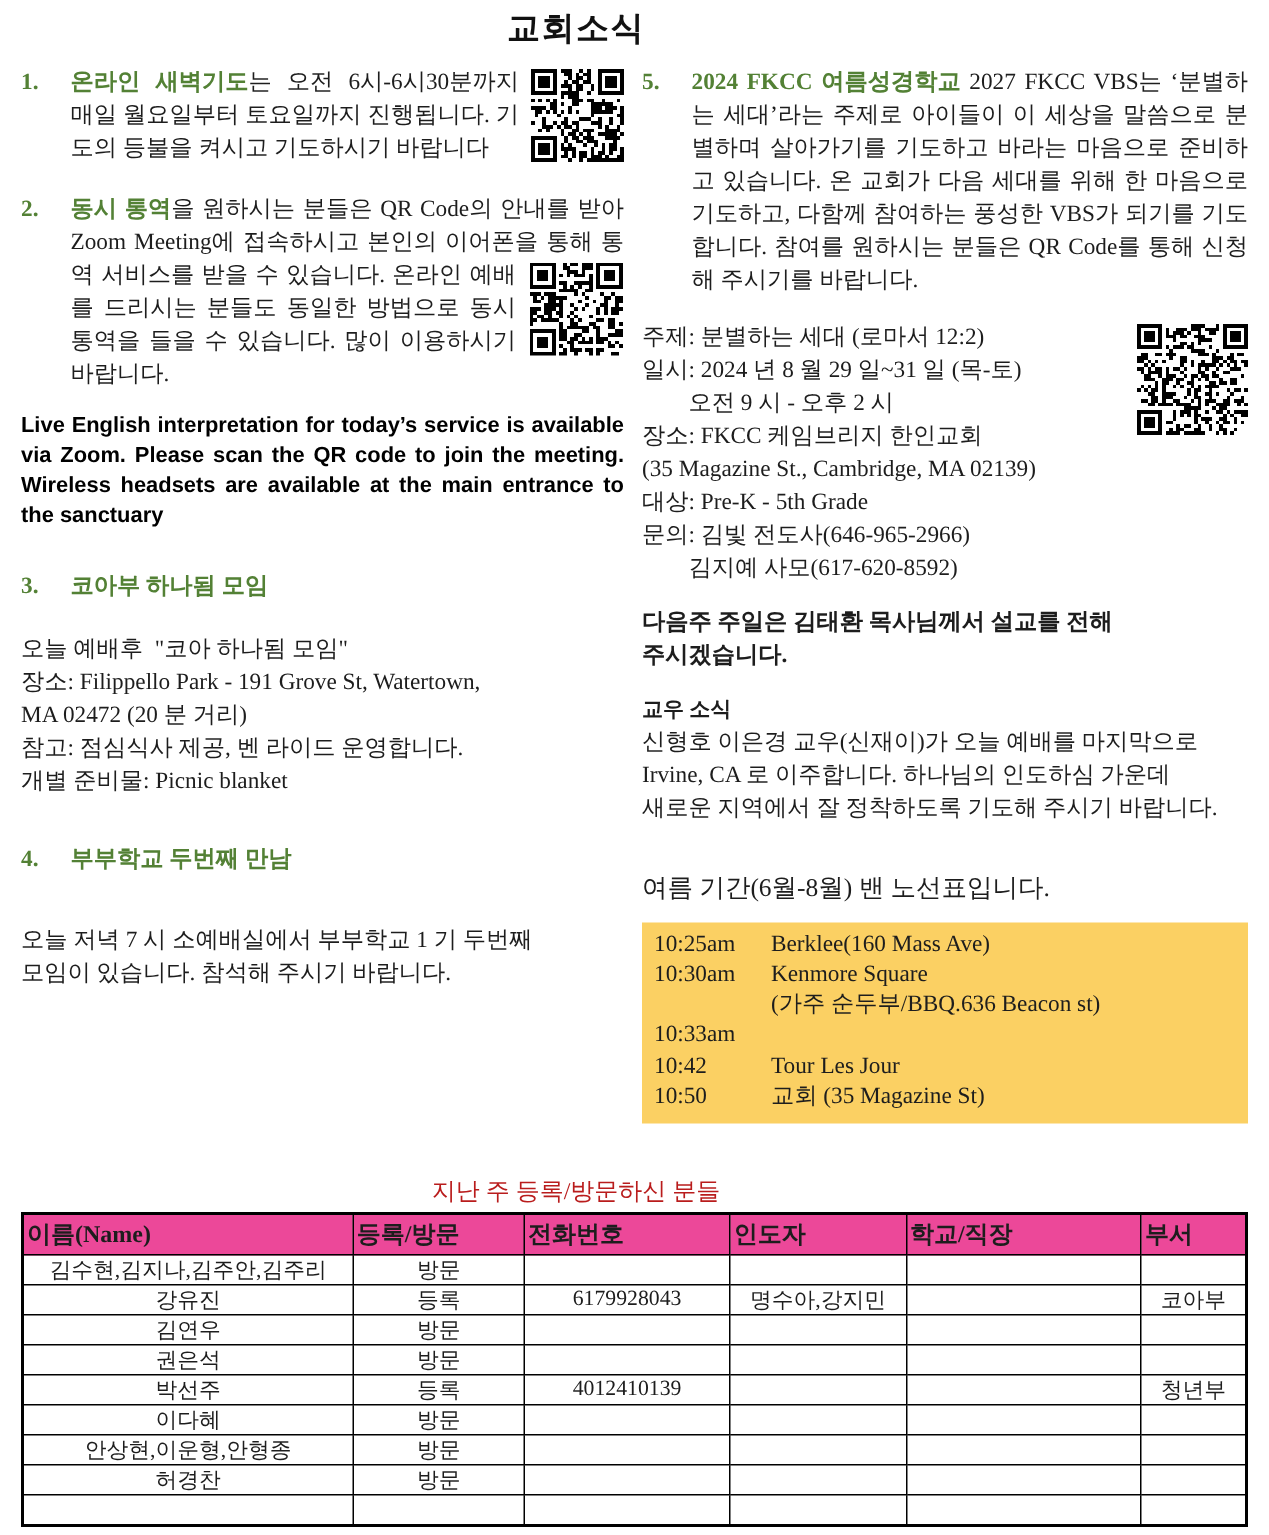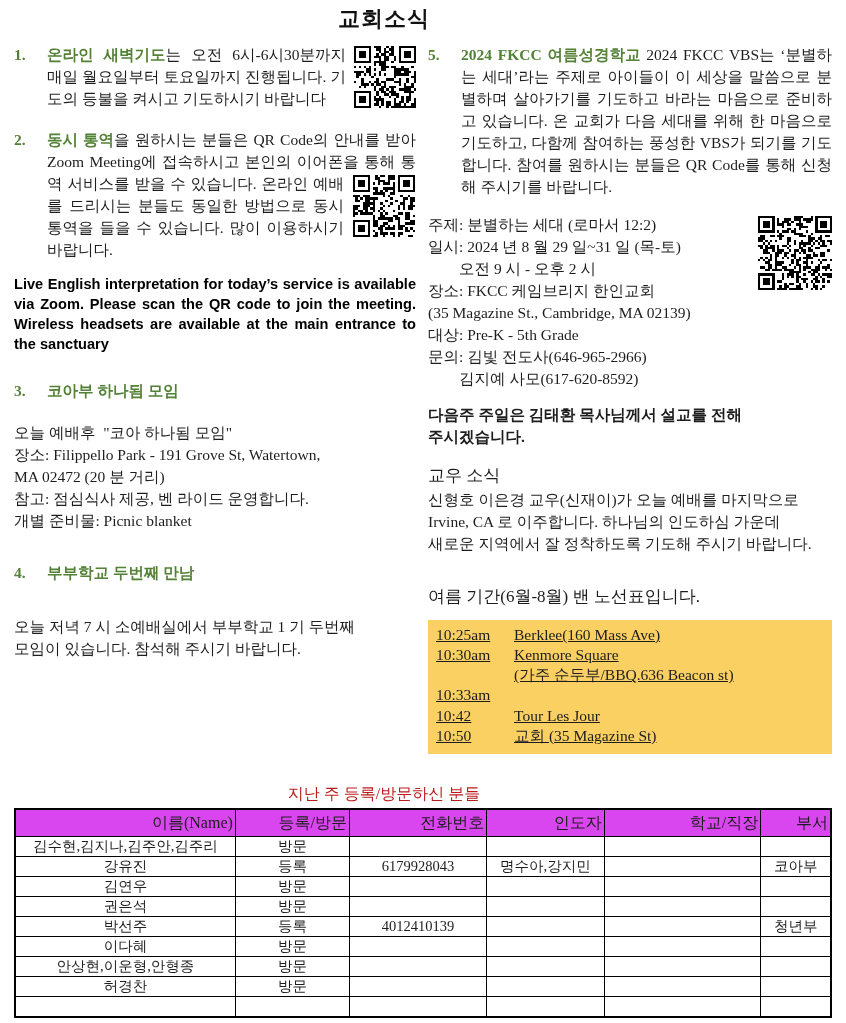--- a/index.html
+++ b/index.html
@@ -26,38 +26,38 @@
   .qr2{width:64px;height:62px;margin:2px 0 4px 8px;}
   .qr3{width:74px;height:74px;margin:2px 0 6px 10px;}
   .eng-note{
     font-family:"Liberation Sans","DejaVu Sans",sans-serif;
     font-weight:bold;font-size:14.6px;line-height:1.36;color:#000;
     margin:14px 0 0 0;text-align:justify;
   }
   .sec-heading{font-size:15.5px;margin:0;}
   .body-block{font-size:15.5px;line-height:1.42;white-space:pre-wrap;margin:0;}
   .bold-block{font-weight:bold;}
-  .sub-heading{font-size:17px;font-weight:normal;margin:0;}
+  .sub-heading{font-size:14px;font-weight:bold;margin:0;}
   .van-heading{font-size:17px;margin:0;}
   .van-block{
     background:#FBD063;margin-top:12px;padding:5px 8px 8px 8px;
-    font-size:15.5px;line-height:1.3;text-decoration:underline;
+    font-size:15.5px;line-height:1.3;
   }
   .van-row{display:flex;}
   .van-time{width:78px;flex:none;}
   .van-stop{white-space:pre-wrap;}
   .table-section{margin-top:0;}
   .table-title{text-align:center;font-size:16px;margin:0 0 3px 0;color:#b91c1c;}
   table.visitors{
     width:818px;border-collapse:collapse;border:2px solid #000;
     table-layout:fixed;margin:0 auto;
   }
   table.visitors th{
-    background:#d946ef;border:1px solid #000;font-size:16px;font-weight:normal;
-    height:24px;padding:1px 2px;text-align:right;
+    background:#ec4899;border:1px solid #000;font-size:16px;font-weight:bold;
+    height:24px;padding:1px 2px;text-align:left;
   }
   table.visitors td{
     border:1px solid #000;font-size:14.5px;height:19px;padding:0 3px;
     text-align:center;overflow:hidden;white-space:nowrap;
   } 
   .clearfix::after{content:"";display:block;clear:both;}
 </style>
 </head>
 <body>
 
@@ -539,21 +539,21 @@
       </p>
       <p class="body-block" style="margin-top:32px;">오늘 저녁 7 시 소예배실에서 부부학교 1 기 두번째
 모임이 있습니다. 참석해 주시기 바랍니다.</p>
 
     </div>
 
     <div class="col-right">
 
       <p class="item" style="margin-top:2px;">
         <span class="num green">5.</span>
-        <span class="green">2024 FKCC 여름성경학교</span><span> 2024 FKCC VBS는 ‘분별하는 세대’라는 주제로 아이들이 이 세상을 말씀으로 분별하며 살아가기를 기도하고 바라는 마음으로 준비하고 있습니다. 온 교회가 다음 세대를 위해 한 마음으로 기도하고, 다함께 참여하는 풍성한 VBS가 되기를 기도합니다. 참여를 원하시는 분들은 QR Code를 통해 신청해 주시기를 바랍니다.</span>
+        <span class="green">2024 FKCC 여름성경학교</span><span> 2027 FKCC VBS는 ‘분별하는 세대’라는 주제로 아이들이 이 세상을 말씀으로 분별하며 살아가기를 기도하고 바라는 마음으로 준비하고 있습니다. 온 교회가 다음 세대를 위해 한 마음으로 기도하고, 다함께 참여하는 풍성한 VBS가 되기를 기도합니다. 참여를 원하시는 분들은 QR Code를 통해 신청해 주시기를 바랍니다.</span>
       </p>
 
       <div class="clearfix" style="margin-top:16px;">
         <span class="qr qr3">
             <svg viewBox="0 0 31 31" width="100%" height="100%" shape-rendering="crispEdges" fill="#000">
               <rect x="15" y="0" width="1" height="1"></rect>
               <rect x="16" y="0" width="1" height="1"></rect>
               <rect x="17" y="0" width="1" height="1"></rect>
               <rect x="18" y="0" width="1" height="1"></rect>
               <rect x="22" y="0" width="1" height="1"></rect>

